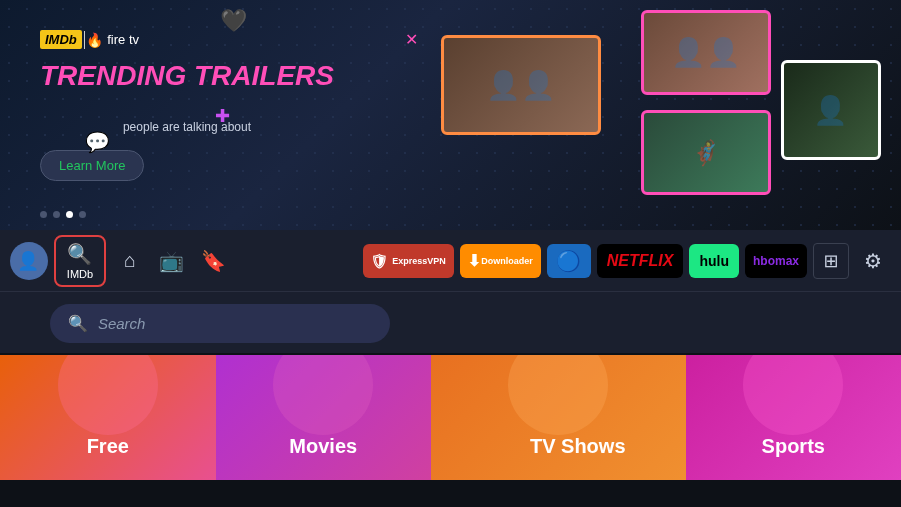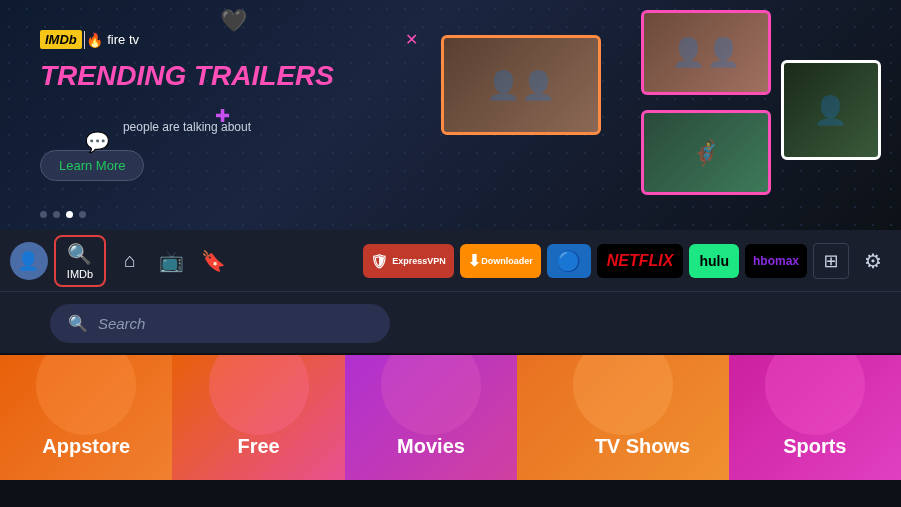--- a/index.html
+++ b/index.html
@@ -564,24 +564,20 @@
 
 <div class="search-section">
   <div class="search-bar">
     <span class="search-icon-char">🔍</span>
     <span class="search-placeholder-text">Search</span>
   </div>
 </div>
 
 <div class="categories">
 
-  <div class="cat-tile cat-appstore">
-    <div class="cat-circle"></div>
-    <span class="cat-label">Appstore</span>
-  </div>
 
   <div class="cat-tile cat-free">
     <div class="cat-circle"></div>
     <span class="cat-label">Free</span>
   </div>
 
   <div class="cat-tile cat-movies">
     <div class="cat-circle"></div>
     <span class="cat-label">Movies</span>
   </div>

